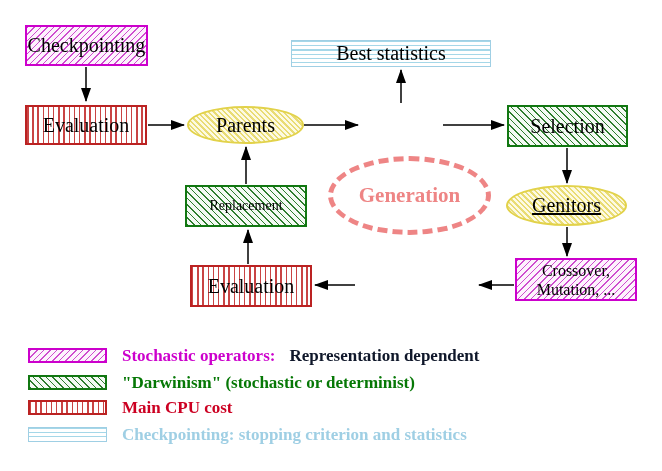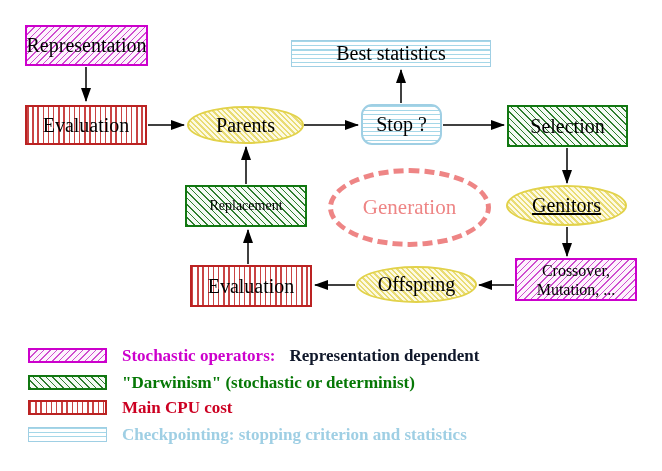--- a/index.html
+++ b/index.html
@@ -69,41 +69,39 @@
     <line x1="401" y1="103" x2="401" y2="70" stroke="#000" stroke-width="1.5" marker-end="url(#ah)"></line>
     <line x1="443" y1="125" x2="504" y2="125" stroke="#000" stroke-width="1.5" marker-end="url(#ah)"></line>
     <line x1="567" y1="148" x2="567" y2="183" stroke="#000" stroke-width="1.5" marker-end="url(#ah)"></line>
     <line x1="567" y1="227" x2="567" y2="256" stroke="#000" stroke-width="1.5" marker-end="url(#ah)"></line>
     <line x1="514" y1="285" x2="479" y2="285" stroke="#000" stroke-width="1.5" marker-end="url(#ah)"></line>
     <line x1="355" y1="285" x2="315" y2="285" stroke="#000" stroke-width="1.5" marker-end="url(#ah)"></line>
     <line x1="248" y1="264" x2="248" y2="230" stroke="#000" stroke-width="1.5" marker-end="url(#ah)"></line>
     <line x1="246" y1="184" x2="246" y2="147" stroke="#000" stroke-width="1.5" marker-end="url(#ah)"></line>
   </svg>
 
-  <div class="node p-stochastic" style="left:25px;top:25px;width:123px;height:41px;">Representation</div>
+  <div class="node p-stochastic" style="left:25px;top:25px;width:123px;height:41px;">Checkpointing</div>
 
   <div class="node p-cpu" style="left:25px;top:105px;width:122px;height:40px;">Evaluation</div>
 
   <div class="node p-population" style="left:187px;top:106px;width:117px;height:38px;">Parents</div>
 
   <div class="node p-checkpointing" style="left:291px;top:40px;width:200px;height:27px;">Best statistics</div>
 
-  <div class="node p-checkpointing rounded" style="left:361px;top:104px;width:81px;height:41px;">Stop ?</div>
 
   <div class="node p-darwinism" style="left:507px;top:105px;width:121px;height:42px;">Selection</div>
 
   <div class="node p-darwinism" style="left:185px;top:185px;width:122px;height:42px;font-size:14px;">Replacement</div>
 
-  <div class="node" id="generation" style="left:328px;top:168px;width:163px;height:79px;">Generation</div>
+  <div class="node" id="generation" style="left:328px;top:156px;width:163px;height:79px;font-weight:bold;">Generation</div>
 
   <div class="node p-population" style="left:506px;top:185px;width:121px;height:41px;text-decoration:underline;">Genitors</div>
 
   <div class="node p-cpu" style="left:190px;top:265px;width:122px;height:42px;">Evaluation</div>
 
-  <div class="node p-population" style="left:356px;top:266px;width:121px;height:37px;">Offspring</div>
 
   <div class="node p-stochastic two-line" style="left:515px;top:258px;width:122px;height:43px;">
     <span>Crossover,</span>
     <span>Mutation, ...</span>
   </div>
 
   <div class="swatch p-stochastic" style="top:348px;"></div>
   <div class="legend-text" style="top:347px;">
     <span class="t-magenta">Stochastic operators:</span><span class="t-gold">Representation dependent</span>
   </div>

